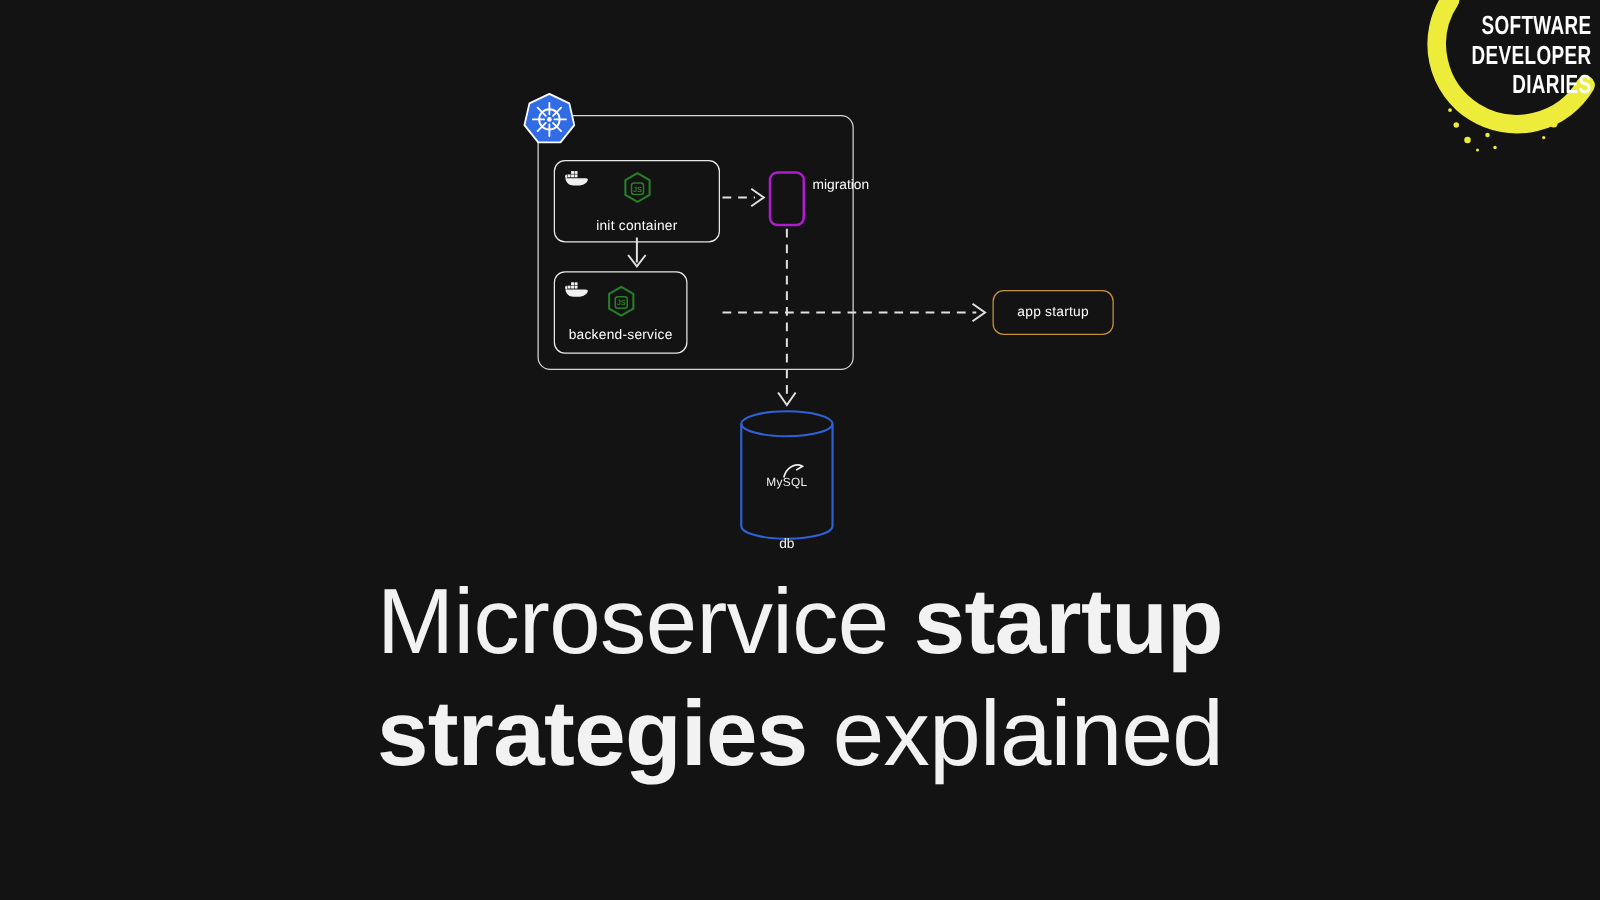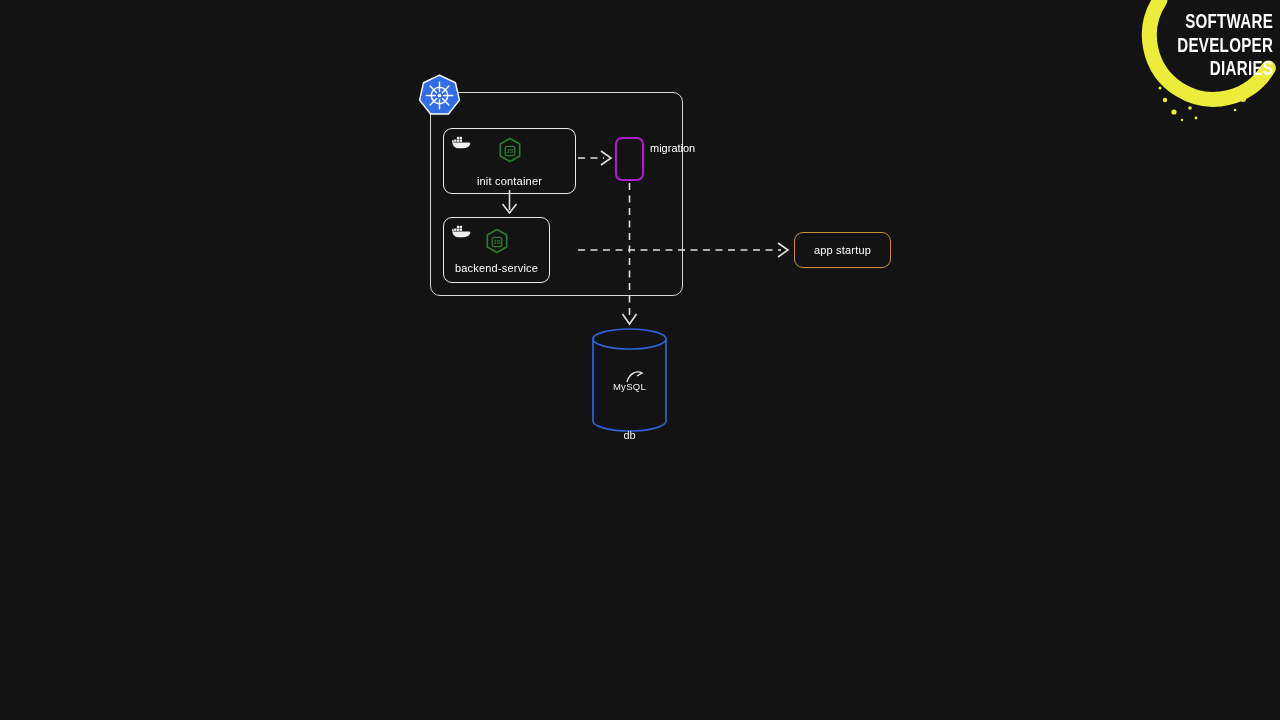--- a/index.html
+++ b/index.html
@@ -191,20 +191,24 @@
         <ellipse cx="629.5" cy="339" rx="36.5" ry="10"></ellipse>
       </g>
 
       <path d="M627,382 C629,374 636,370 642,373 L637,376" stroke="#f2f2f2" stroke-width="1.3" fill="none"></path>
     </svg>
 
     <div class="db-engine-label">MySQL</div>
     <div class="db-name-label">db</div>
   </div>
 
+  <div class="title-block">
+    <div><span>Microservice</span> <span class="bold">startup</span></div>
+    <div><span class="bold">strategies</span> <span>explained</span></div>
+  </div>
 
   <div class="brand">
     <svg class="brand-brush" viewBox="0 0 145 130">
       <path d="M25,0 A64,64 0 1 0 133.4,68" fill="none" stroke="#eeec3b" stroke-width="15" stroke-linecap="round"></path>
       <g fill="#eeec3b">
         <circle cx="30" cy="100" r="2.2"></circle>
         <circle cx="39" cy="112" r="2.6"></circle>
         <circle cx="55" cy="108" r="1.8"></circle>
         <circle cx="61" cy="118" r="1.4"></circle>
         <circle cx="47" cy="120" r="1.2"></circle>

